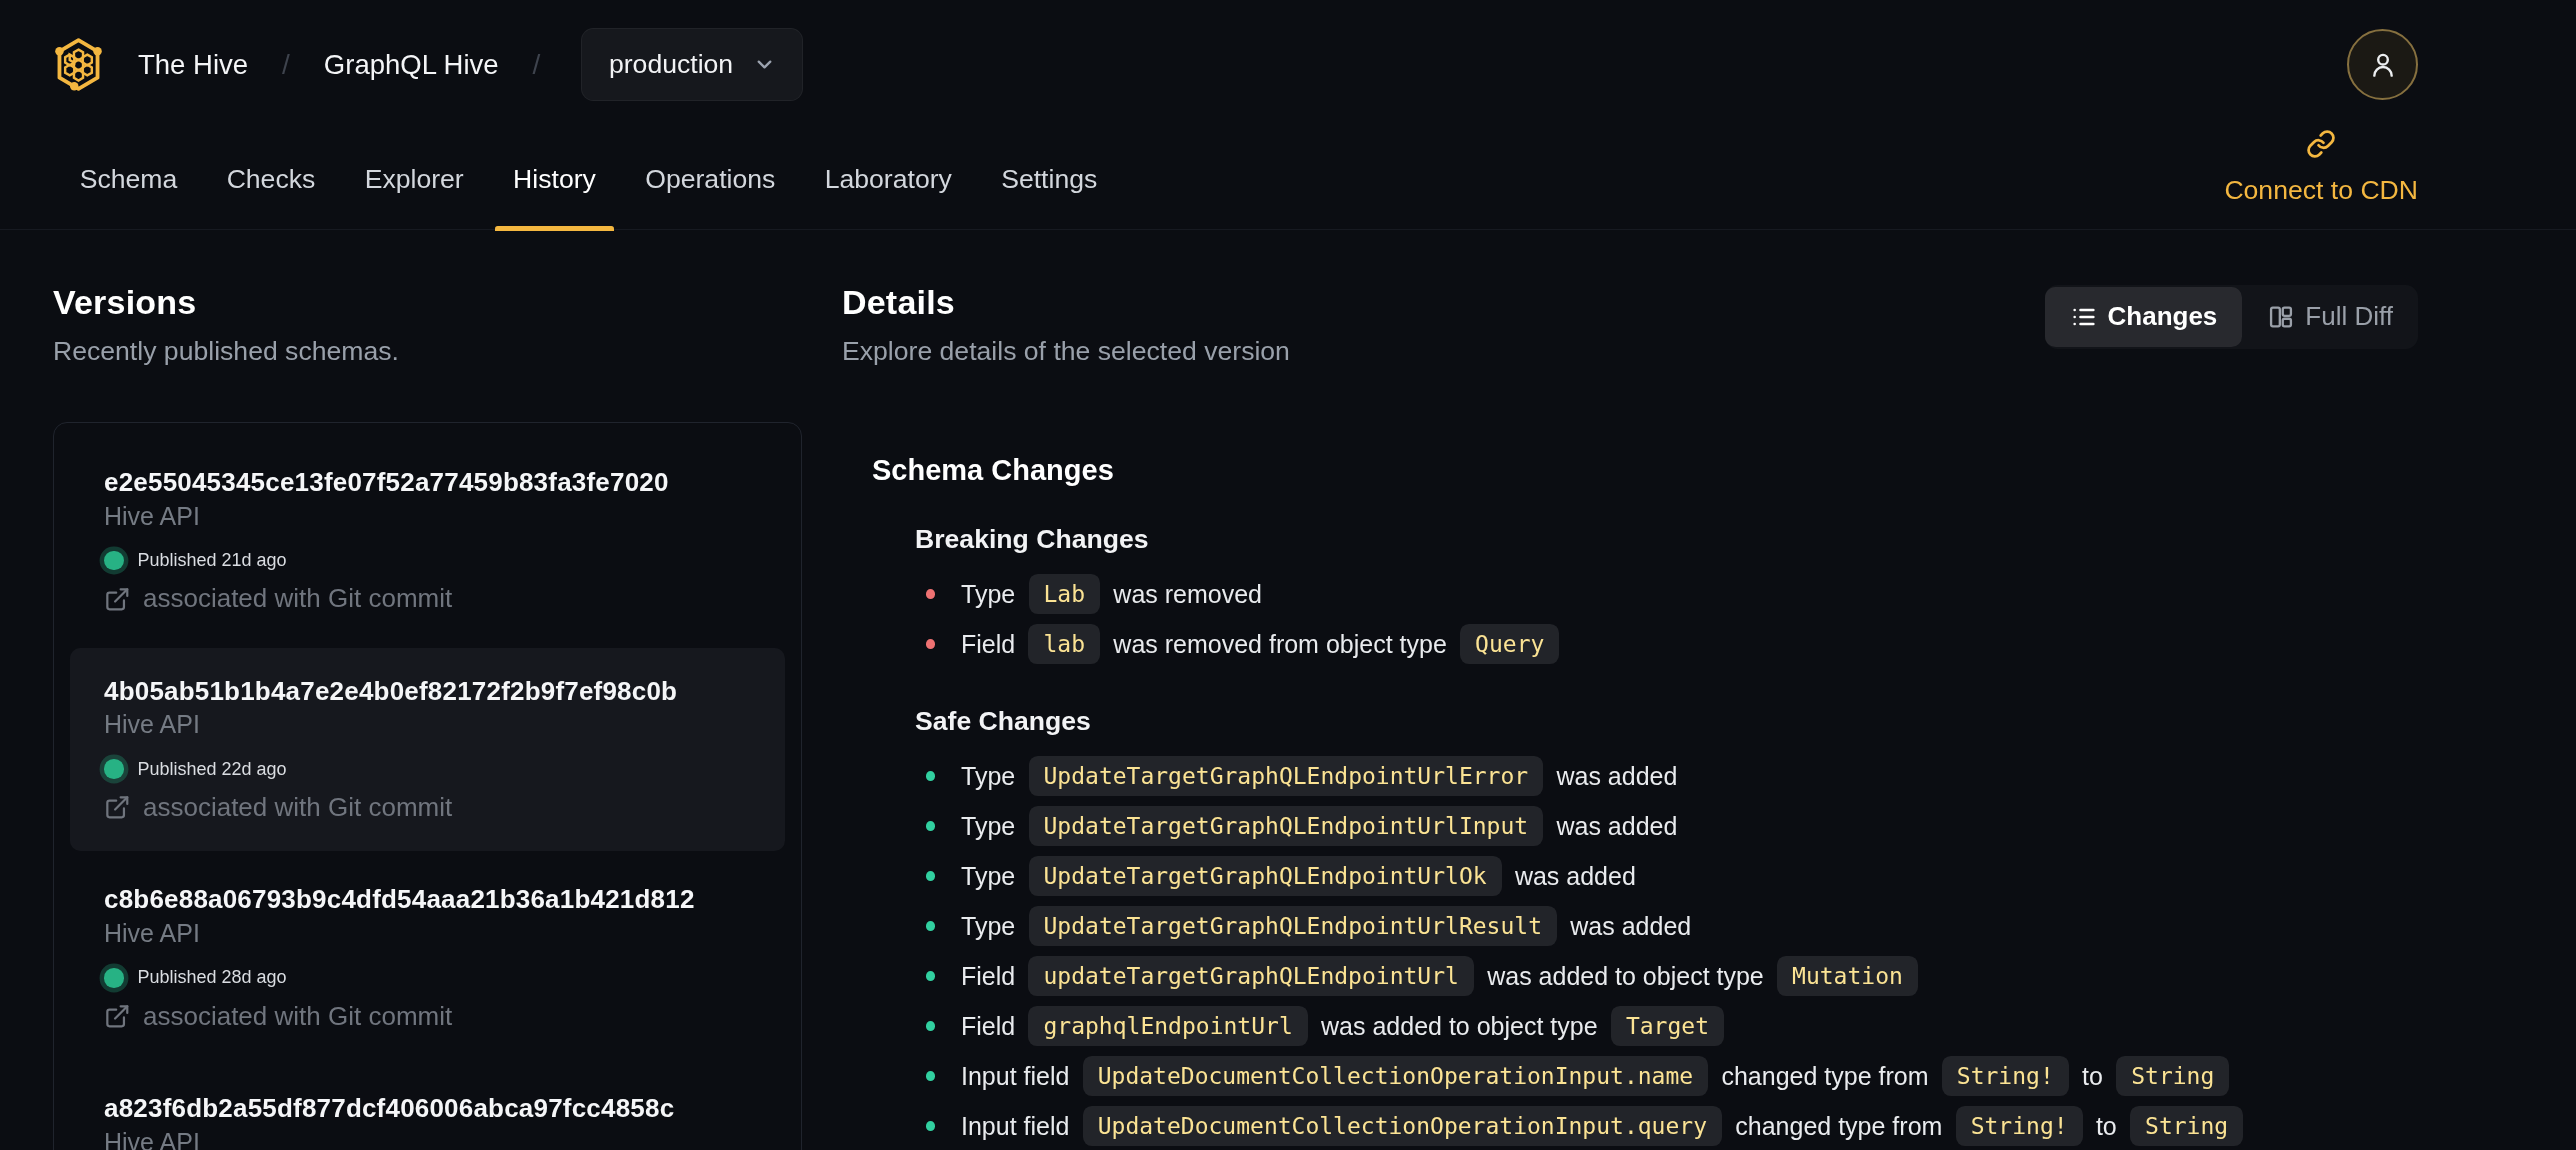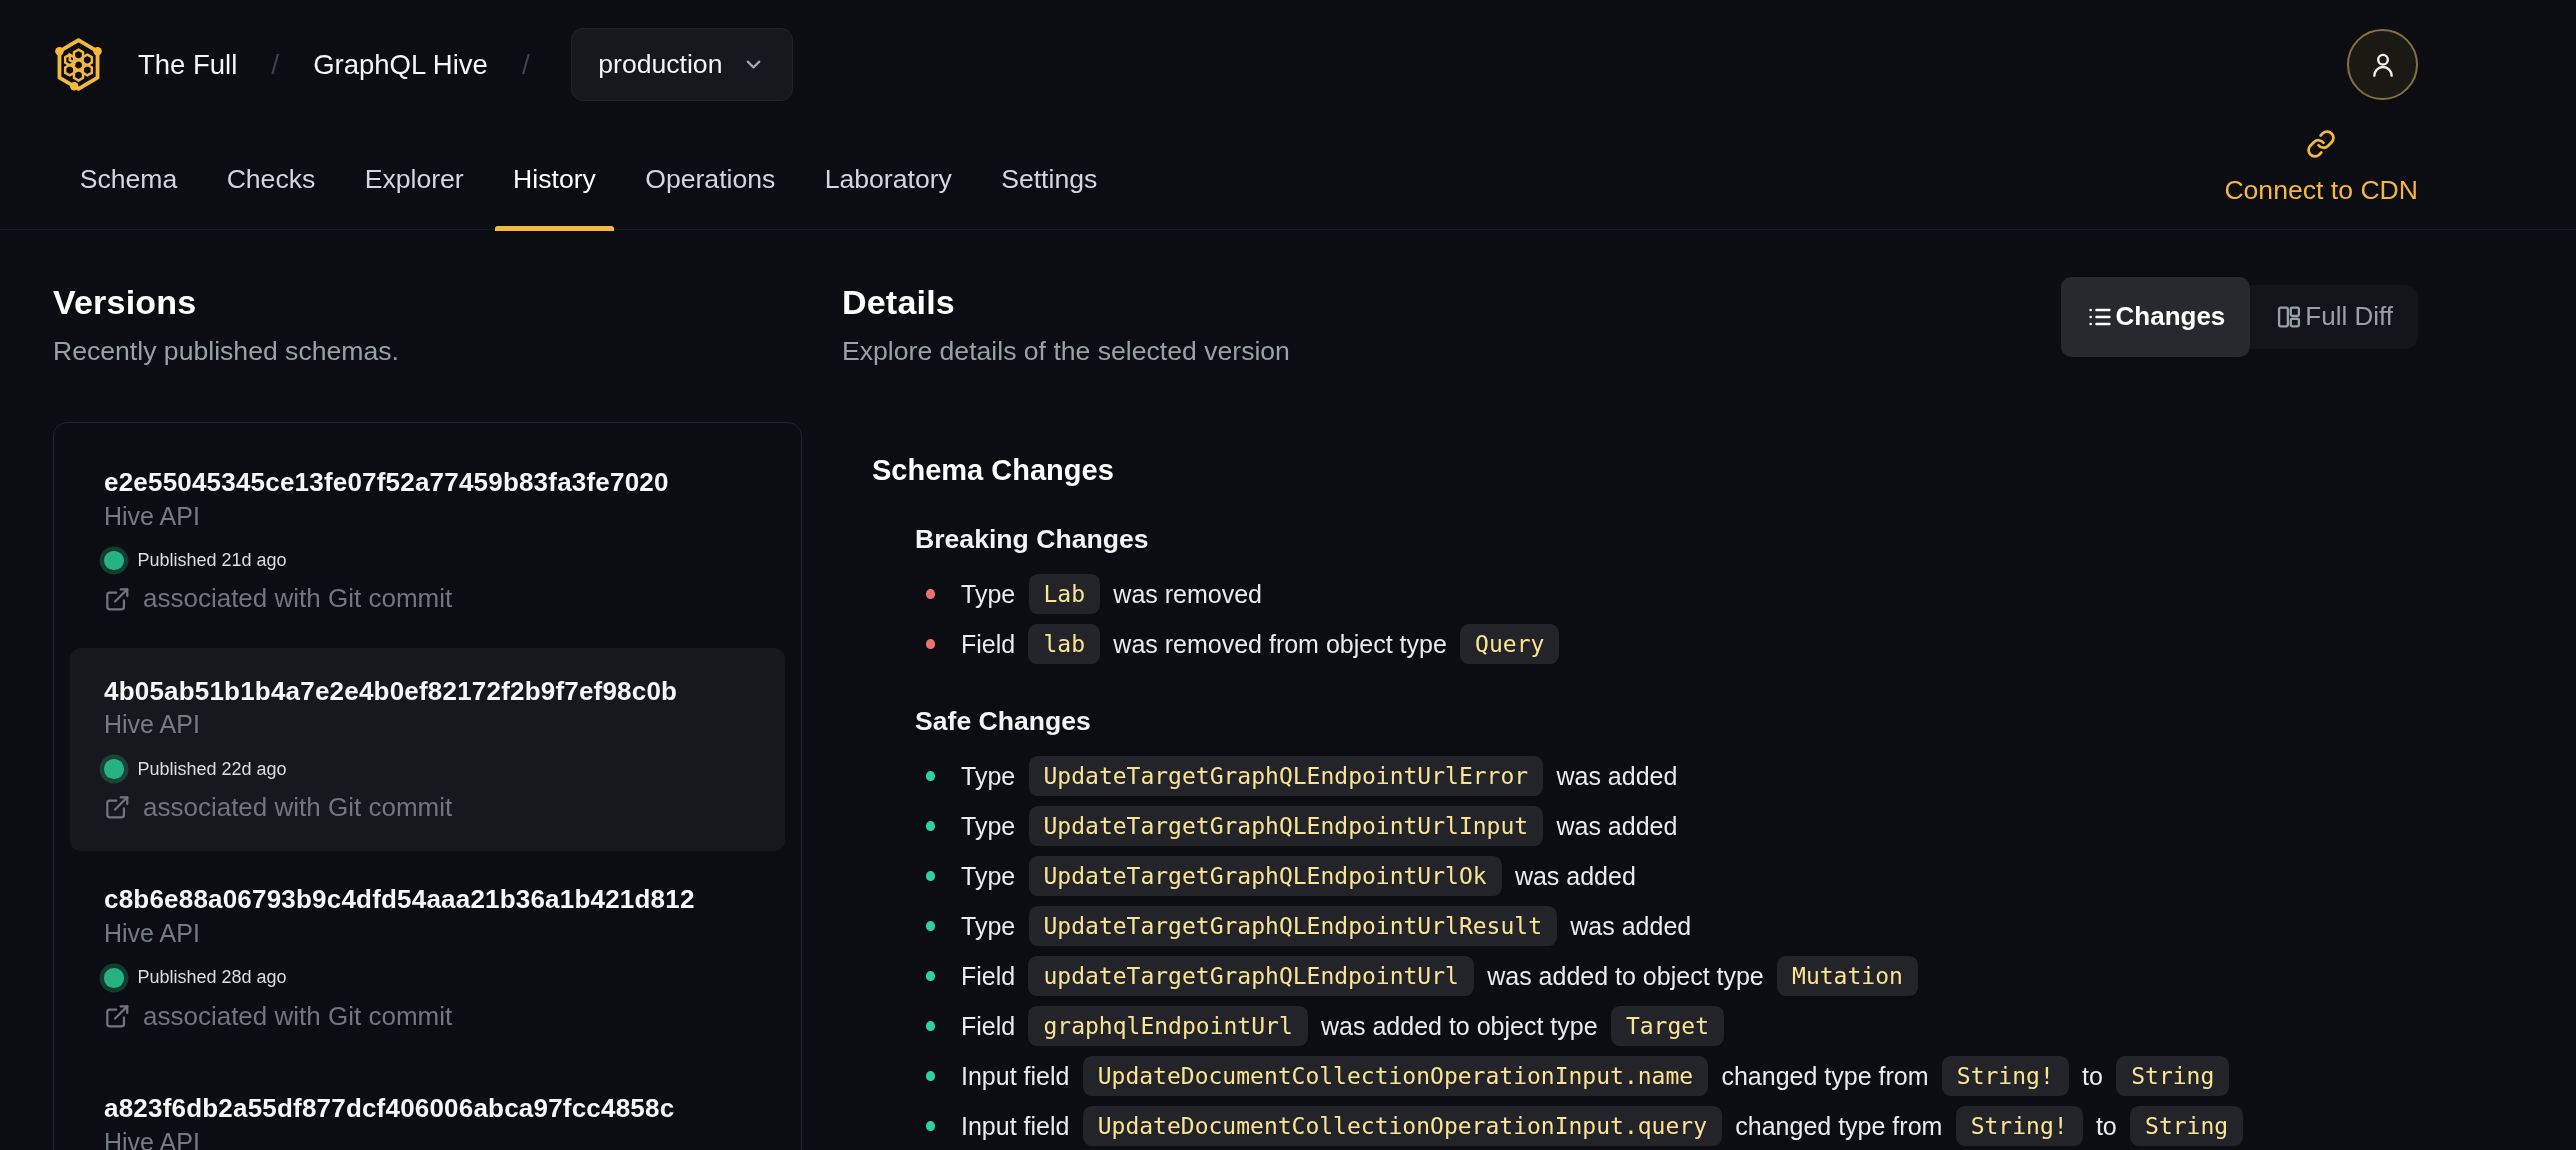--- a/index.html
+++ b/index.html
@@ -85,21 +85,21 @@
   .v-git-text{ font-size:26px; color:#70757e; }
 
   
   .details-head{ display:flex; align-items:flex-start; }
   .view-toggle{
     margin-left:auto; margin-top:1.8px; display:flex; align-items:center;
     background:#121419; border-radius:12.4px; padding:0;
     height:64px;
   }
   .toggle-btn{
-    display:flex; align-items:center; gap:2px; height:80px;
+    display:flex; align-items:center; gap:10px; height:60px;
     padding:0 25px; border-radius:10.6px; font-size:26px; cursor:pointer;
     color:#9aa0a9; background:transparent; border:none;
     font-family:"Liberation Sans", sans-serif;
   }
   .toggle-btn.active{ background:#28292e; color:#ffffff; font-weight:600; }
 
   
   .schema-changes{ margin-top:87px; margin-left:30px; }
   .schema-changes h2{ font-size:29px; font-weight:700; color:#fff; }
   .change-section{ margin-left:43px; margin-top:37px; }
@@ -140,21 +140,21 @@
           <path d="M24 11.9 l4.3 2.5 v5 l-4.3 2.5 l-4.3 -2.5 v-5 Z"></path>
           <path d="M24 31.1 l4.3 2.5 v5 l-4.3 2.5 l-4.3 -2.5 v-5 Z"></path>
           <path d="M32.3 16.7 l4.3 2.5 v5 l-4.3 2.5 l-4.3 -2.5 v-5 Z"></path>
           <path d="M32.3 26.3 l4.3 2.5 v5 l-4.3 2.5 l-4.3 -2.5 v-5 Z"></path>
           <path d="M15.7 16.7 l4.3 2.5 v5 l-4.3 -2.5 v-5 Z"></path>
           <path d="M15.7 16.7 l-4.3 2.5 v5 l4.3 2.5 l4.3 -2.5" fill="none"></path>
           <path d="M15.7 26.3 l4.3 2.5 v5 l-4.3 2.5 l-4.3 -2.5 v-5 Z"></path>
         </g>
       </svg>
     </span>
-    <span class="crumb">The Full</span>
+    <span class="crumb">The Hive</span>
     <span class="crumb-sep">/</span>
     <span class="crumb">GraphQL Hive</span>
     <span class="crumb-sep">/</span>
     <span class="target-select">
       <span>production</span>
       <span>
         <svg width="23" height="23" viewBox="0 0 24 24" fill="none" stroke="#9ca3af" stroke-width="2.4" stroke-linecap="round" stroke-linejoin="round">
             <polyline points="6 9 12 15 18 9"></polyline>
           </svg>
       </span>

